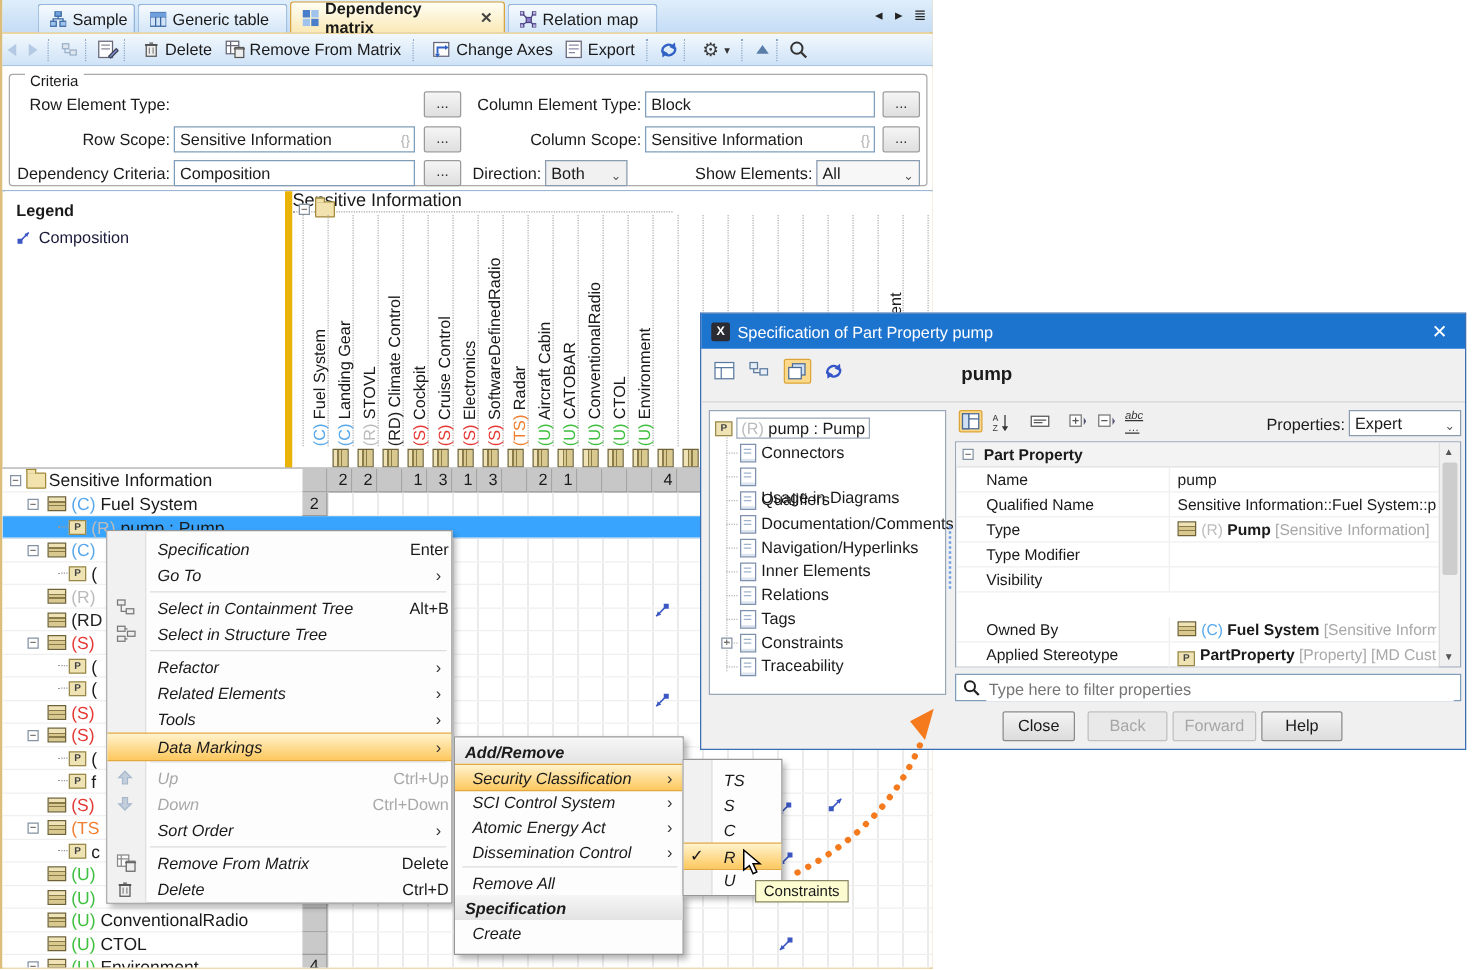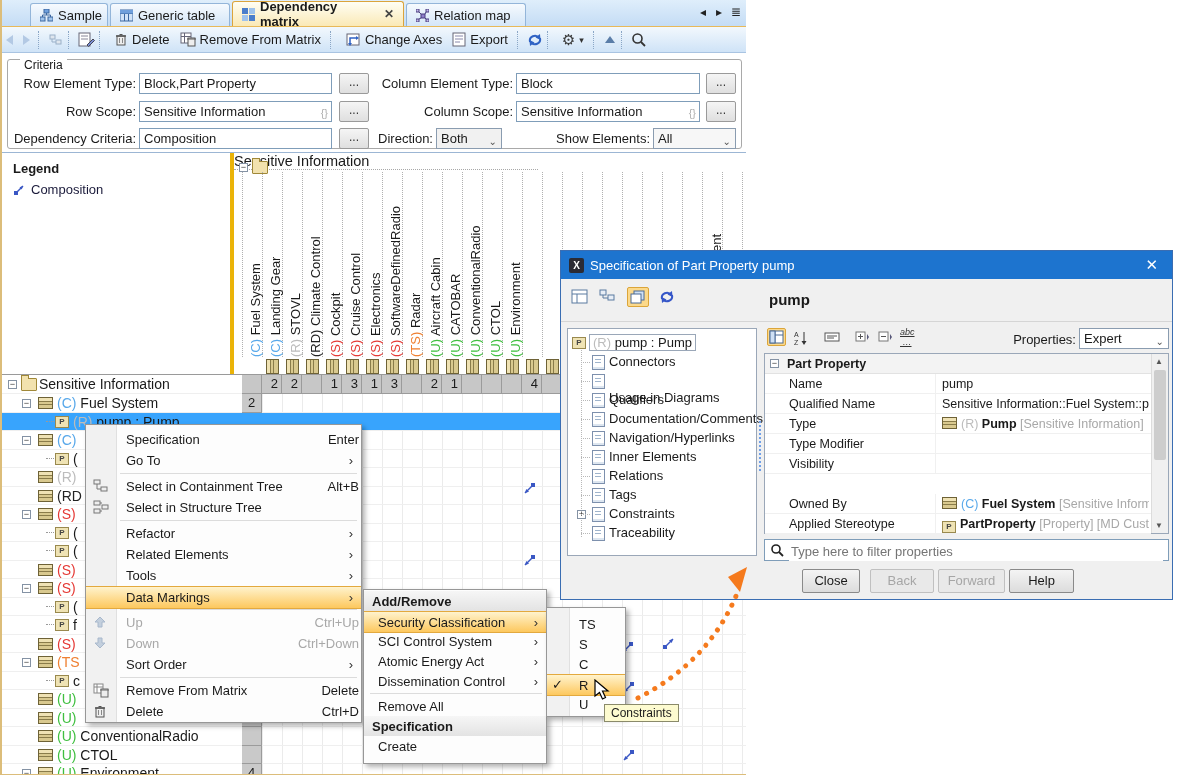--- a/index.html
+++ b/index.html
@@ -30,21 +30,21 @@
   .clbl{position:absolute;font-size:13px;text-align:right;}
   .cinp{position:absolute;height:21px;border:1px solid #7f9db9;background:#fff;box-sizing:border-box;
         font-size:13px;line-height:19px;padding:0 4px;white-space:nowrap;overflow:hidden;}
   .cbadge{position:absolute;right:3px;top:2px;color:#b0b0b0;font-size:11px;}
   .cbtn{position:absolute;width:30px;height:21px;border:1px solid #9a9a9a;background:linear-gradient(#f5f5f5,#dfdfdf);
         box-sizing:border-box;text-align:center;font-size:12px;line-height:17px;color:#333;border-radius:2px;}
   .ccombo{position:absolute;height:21px;border:1px solid #8a9cb0;background:#f1f1f1;box-sizing:border-box;
           font-size:13px;line-height:19px;padding:0 4px;}
   .chev{position:absolute;right:4px;top:3px;color:#555;font-size:10px;}
   
-  #legend{left:2px;top:153px;width:230px;height:221px;background:#fff;border-right:4px solid #eab308;box-sizing:border-box;}
+  #legend{left:2px;top:153px;width:230px;height:221px;background:#fff;border-right:6px solid #eab308;box-sizing:border-box;}
   #hline152{left:0;top:152px;width:744px;height:1px;background:#9cb6d4;}
   #hline374{left:0;top:374px;width:744px;height:1px;background:#9a9a9a;}
   .rotlbl{position:absolute;transform:rotate(-90deg);transform-origin:0 100%;font-size:13px;white-space:nowrap;height:16px;}
   .vdot{position:absolute;width:1px;border-left:1px dotted #b0b0b0;}
   .bicon{position:absolute;width:13px;height:10px;border:1px solid #6e6236;box-sizing:content-box;
          background:linear-gradient(#efe2b4 0 3px,#8a7c4a 3px 4px,#d9c98f 4px 6px,#8a7c4a 6px 7px,#d9c98f 7px 10px);}
   .biconv{position:absolute;width:11px;height:13px;border:1px solid #6e6236;
          background:linear-gradient(90deg,#efe2b4 0 3px,#8a7c4a 3px 4px,#d9c98f 4px 6px,#8a7c4a 6px 7px,#d9c98f 7px 11px);}
   .picon{position:absolute;width:12px;height:10px;background:#efe3b4;border:1px solid #99894e;
          font:bold 8px/10px "Liberation Sans",sans-serif;text-align:center;color:#444;}
@@ -55,21 +55,21 @@
                  border:1px solid #a08838;border-bottom:none;}
   .trow{position:absolute;left:0;width:744px;border-bottom:1px solid #efefef;box-sizing:border-box;}
   .gridv{position:absolute;left:240px;width:504px;top:0;height:100%;
          background:repeating-linear-gradient(90deg,#ebebeb 0 1px,transparent 1px 20px);}
   .gcell{position:absolute;width:20px;box-sizing:border-box;background:#c7c7c7;
          border-right:1px solid #9b9b9b;border-bottom:1px solid #9b9b9b;font-size:13px;}
   
   .menu{position:absolute;background:#fdfdfd;border:1px solid #979797;box-shadow:3px 3px 5px rgba(0,0,0,.3);z-index:20;}
   .gut{position:absolute;left:0;top:0;bottom:0;background:#f1f1f1;border-right:1px solid #e0e0e0;}
   .mi{position:absolute;left:0;right:0;display:flex;align-items:center;font-size:13px;}
-  .mi .lab{white-space:nowrap;}
+  .mi .lab{white-space:nowrap;font-style:italic;}
   .mi .sc{position:absolute;right:2px;}
   .mi .arr{position:absolute;right:8px;font-size:13px;color:#333;}
   .mi.dis{color:#a8a8a8;}
   .hl{background:linear-gradient(#fff3cd,#fdc85e);border-top:1px solid #e3a93e;border-bottom:1px solid #e3a93e;}
   .band{background:linear-gradient(#f6f6f6,#e3e3e3);font-weight:bold;}
   .msep{position:absolute;left:4px;right:4px;height:1px;background:#dcdcdc;}
   #tooltip{position:absolute;background:#fdfbd0;border:1px solid #8a8a6a;font-size:12px;padding:1px 6px;z-index:22;}
   
   #dlg{left:560px;top:250px;width:613px;height:350px;background:#f0f0f0;border:1px solid #3a6db2;box-sizing:border-box;z-index:10;}
   #dlgtitle{position:absolute;left:0;top:0;width:100%;height:28px;background:#1d74cf;color:#fff;
@@ -249,21 +249,20 @@
             <circle cx="6.5" cy="6.5" r="4.5" fill="none" stroke="#333" stroke-width="1.6"></circle>
             <line x1="10" y1="10" x2="14" y2="14" stroke="#333" stroke-width="1.8"></line>
           </svg>
         </span>
       </div>
 
     <div class="abs" id="criteria">
       <div id="critbox">
         <span id="critleg">Criteria</span>
         <span class="clbl" style="left:0;top:16px;width:128px;">Row Element Type:</span>
-        <div class="cinp" style="left:131px;top:13px;width:193px;">Block,Part Property</div>
         <div class="cbtn" style="left:331px;top:13px;">...</div>
         <span class="clbl" style="left:370px;top:16px;width:135px;">Column Element Type:</span>
         <div class="cinp" style="left:508px;top:13px;width:184px;">Block</div>
         <div class="cbtn" style="left:698px;top:13px;">...</div>
 
         <span class="clbl" style="left:0;top:44px;width:128px;">Row Scope:</span>
         <div class="cinp" style="left:131px;top:41px;width:193px;"><span>Sensitive Information</span><span class="cbadge">{}</span></div>
         <div class="cbtn" style="left:331px;top:41px;">...</div>
         <span class="clbl" style="left:370px;top:44px;width:135px;">Column Scope:</span>
         <div class="cinp" style="left:508px;top:41px;width:184px;"><span>Sensitive Information</span><span class="cbadge">{}</span></div>

